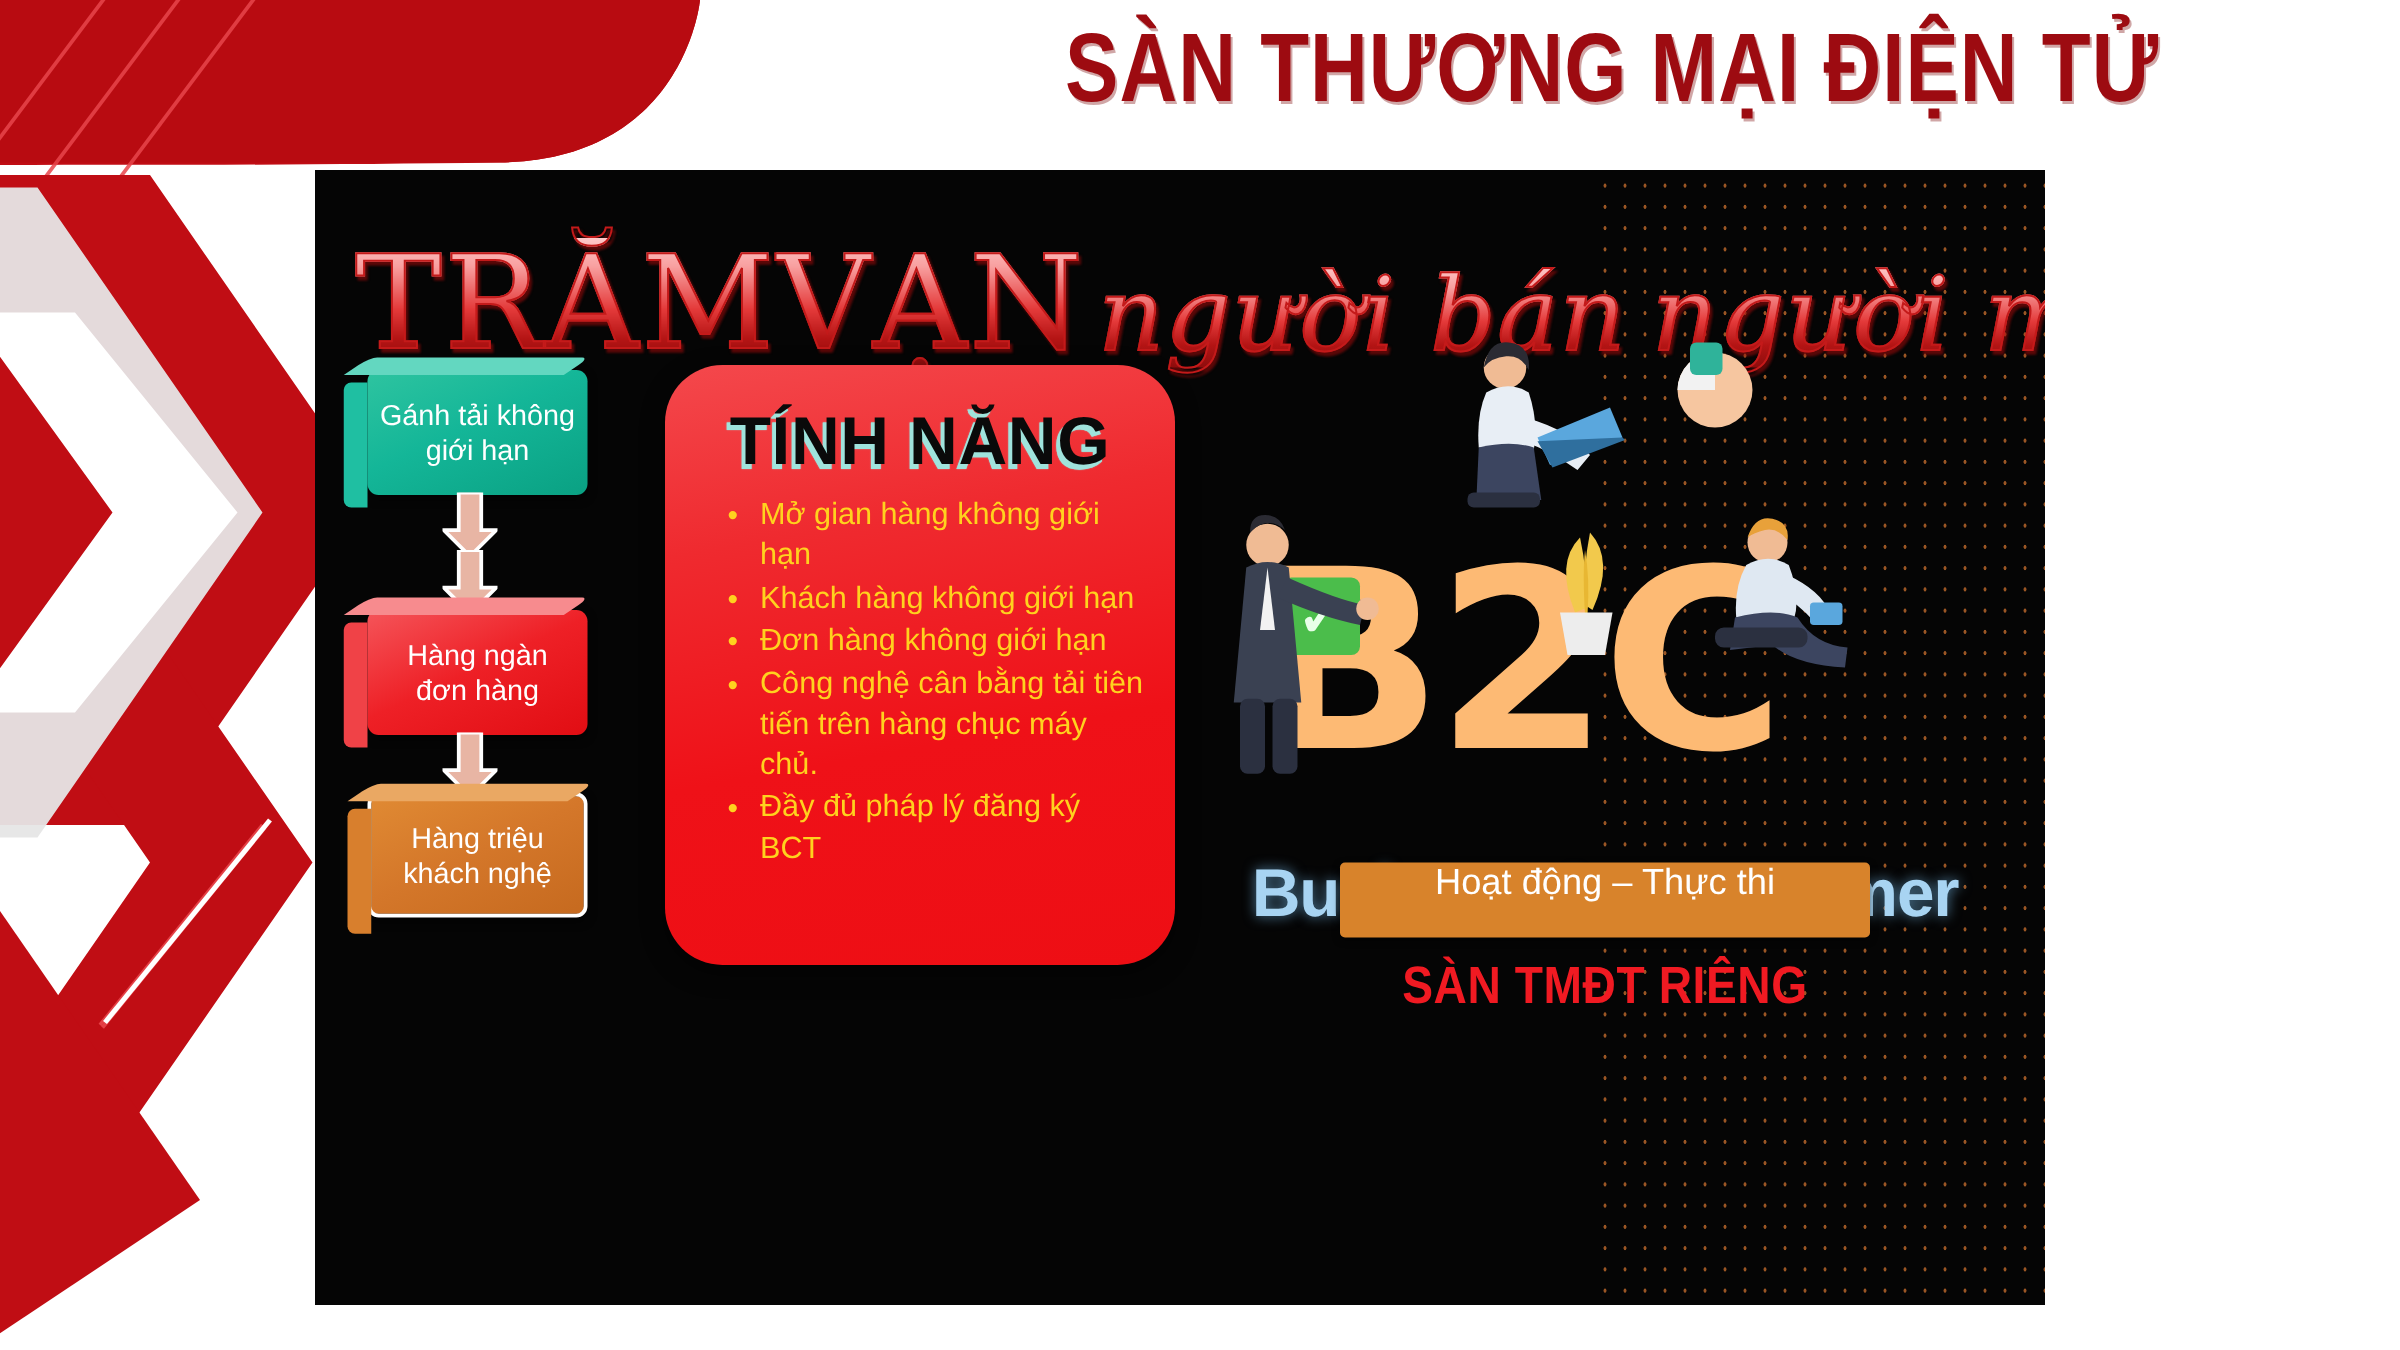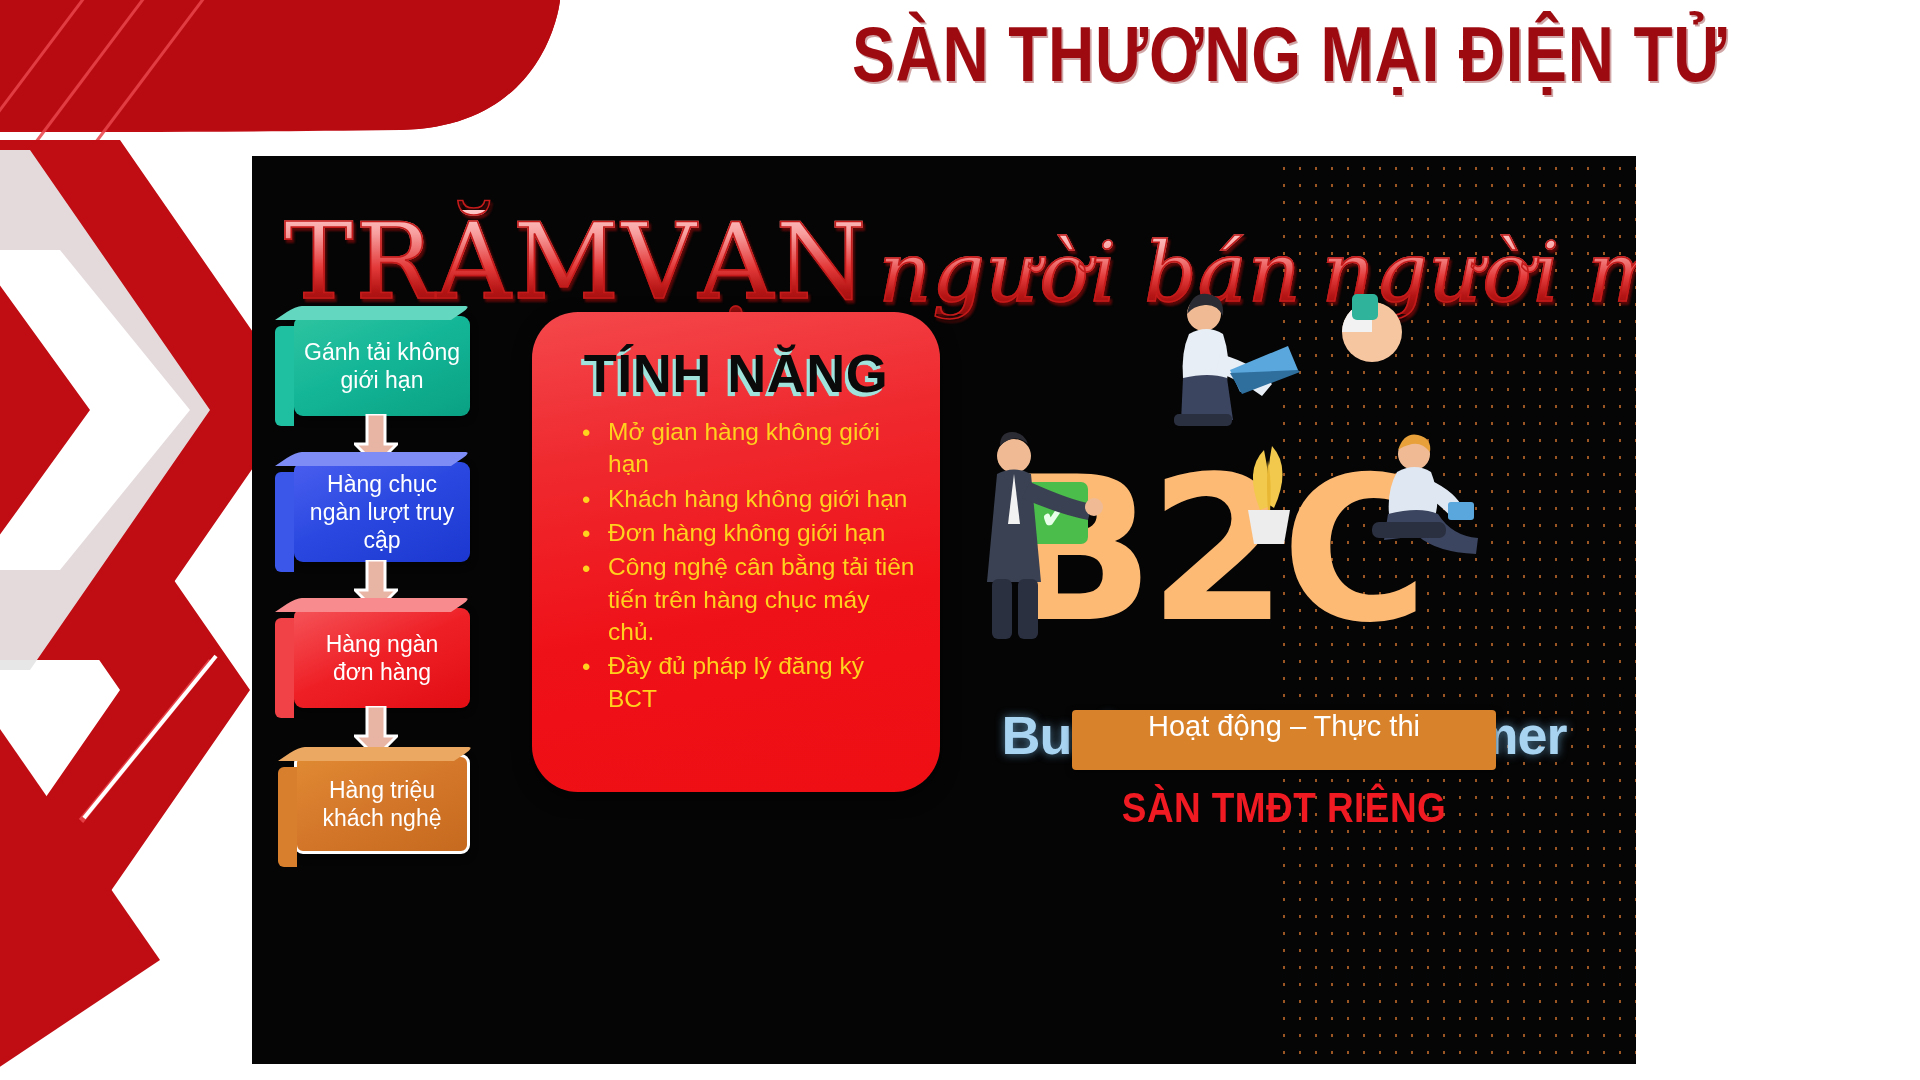--- a/index.html
+++ b/index.html
@@ -17,21 +17,21 @@
   .title span{
     font-family:"Liberation Sans Narrow","Liberation Sans",sans-serif;
     font-weight:bold;font-size:78px;letter-spacing:1px;
     color:#9d0b11;
     transform:scaleX(.82);transform-origin:center center;
     white-space:nowrap;
     text-shadow:2px 2px 0 rgba(120,0,0,.35);
   }
 
   
-  .slide{position:absolute;left:252px;top:156px;width:1384px;height:908px;background:#050505;overflow:hidden;}
+  .slide{position:absolute;left:252px;top:136px;width:1384px;height:908px;background:#050505;overflow:hidden;}
   
   .dotgrid{
     position:absolute;left:1021px;top:0;right:0;bottom:0;
     background-image:radial-gradient(#b5642a 1.2px, rgba(0,0,0,0) 1.3px);
     background-size:16px 17px;background-position:3px 4px;opacity:.85;
   }
 
   
   .headline{
     position:absolute;left:10px;top:28px;width:1370px;height:130px;
@@ -174,23 +174,20 @@
 
     <div class="fbox box-green">
       <div class="lbl">Gánh tải không giới hạn</div>
     </div>
     <div class="arrow">
       <svg width="44" height="52" viewBox="0 0 44 52" xmlns="http://www.w3.org/2000/svg" style="position:absolute;left:60px;top:-2px;">
         <polygon points="13,0 31,0 31,30 43,30 22,51 1,30 13,30" fill="#e8b5a4" stroke="#ffffff" stroke-width="3"></polygon>
       </svg>
     </div>
 
-    <div class="fbox box-blue">
-      <div class="lbl">Hàng chục ngàn lượt truy cập</div>
-    </div>
     <div class="arrow">
       <svg width="44" height="52" viewBox="0 0 44 52" xmlns="http://www.w3.org/2000/svg" style="position:absolute;left:60px;top:-2px;">
         <polygon points="13,0 31,0 31,30 43,30 22,51 1,30 13,30" fill="#e8b5a4" stroke="#ffffff" stroke-width="3"></polygon>
       </svg>
     </div>
 
     <div class="fbox box-red">
       <div class="lbl">Hàng ngàn đơn hàng</div>
     </div>
     <div class="arrow">

